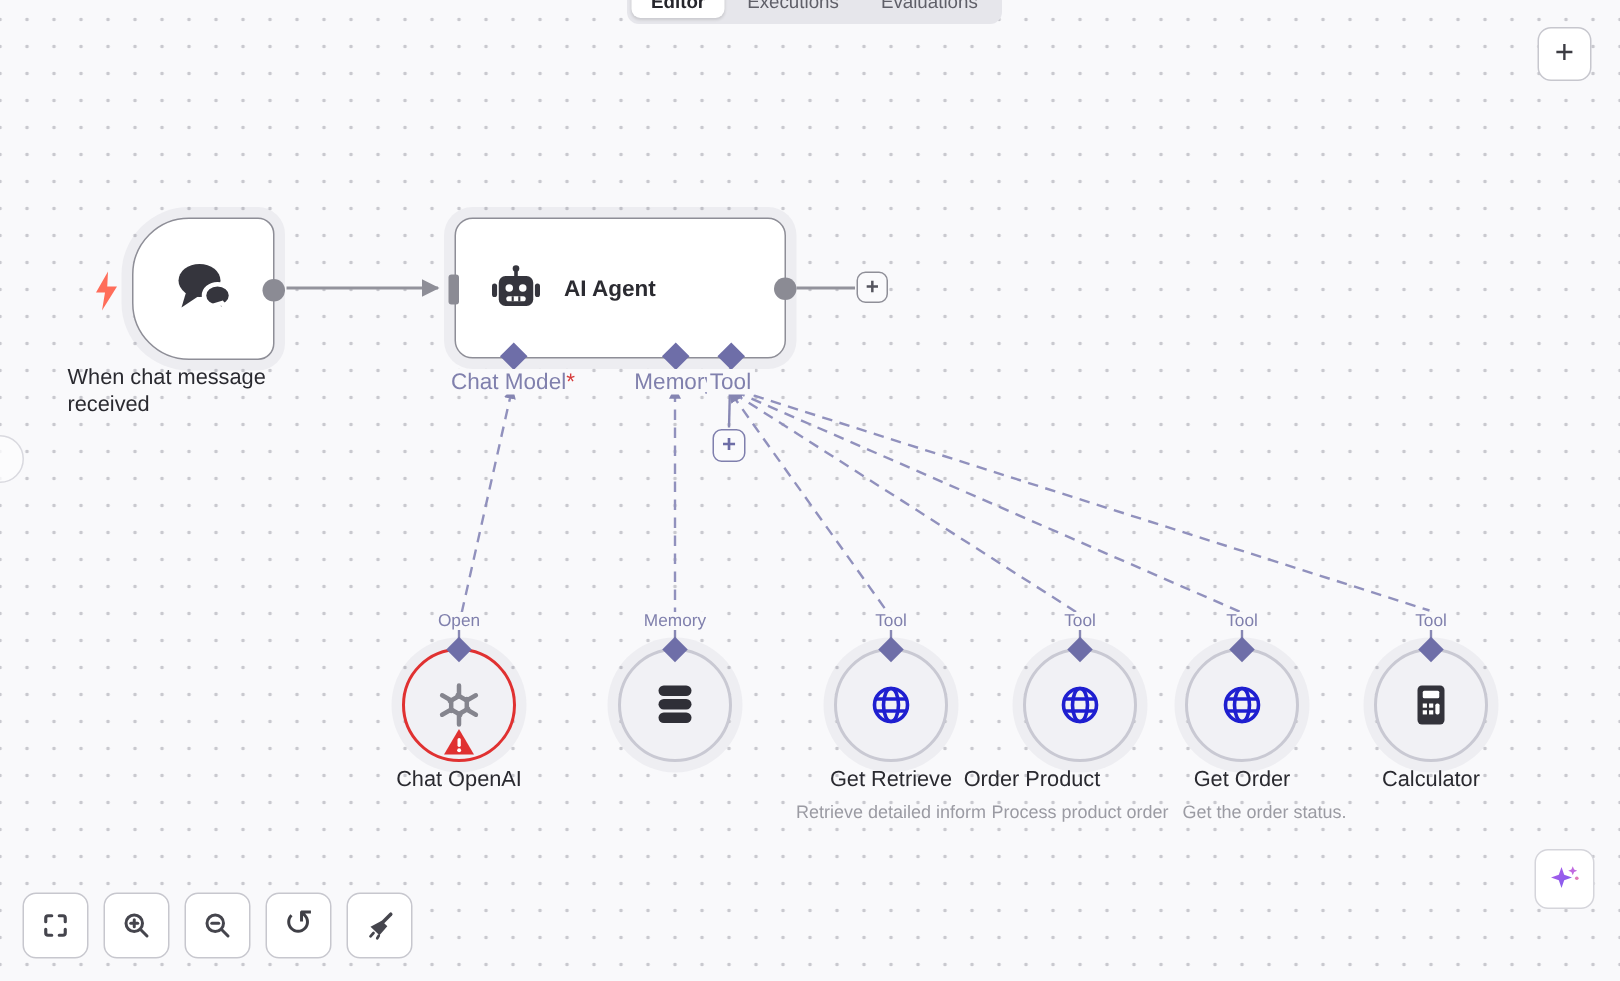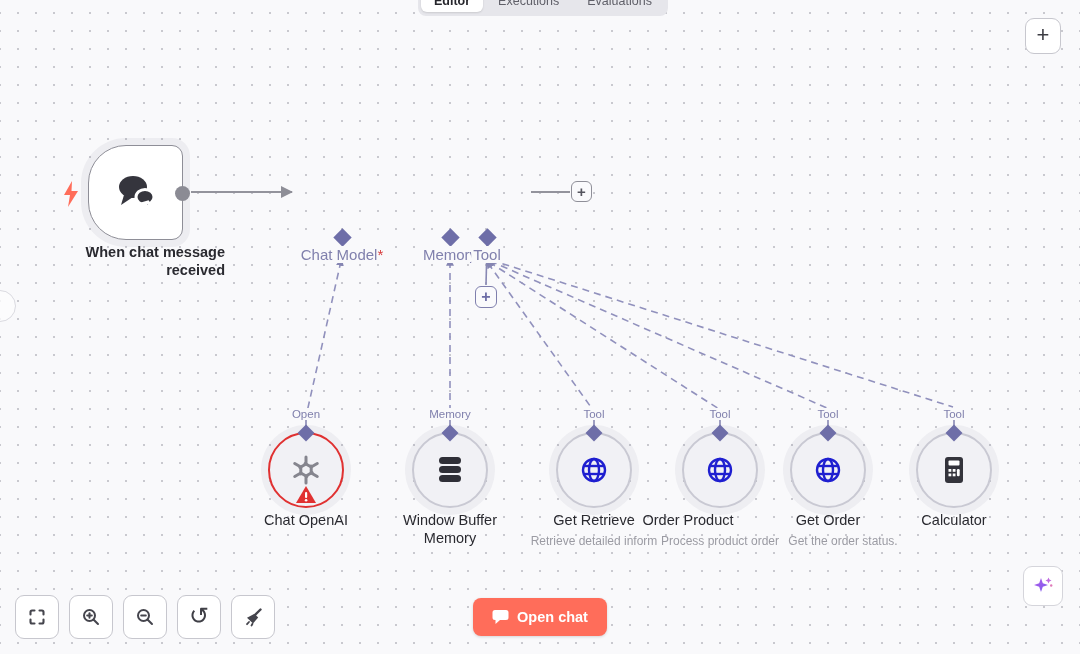--- a/index.html
+++ b/index.html
@@ -28,21 +28,21 @@
   .node{position:absolute;background:#fff;border:1.8px solid #8e8e97;box-sizing:border-box;
     box-shadow:0 0 0 7px rgba(100,100,125,0.08)}
   .trigger-node{left:88px;top:145px;width:95px;height:95px;border-radius:38px 11px 11px 38px;
     display:flex;align-items:center;justify-content:center}
   .agent-node{left:303px;top:145px;width:221px;height:94px;border-radius:12px;
     display:flex;align-items:center;padding-left:22px;gap:14px}
   .agent-title{font-size:15px;font-weight:600;color:#2b2b31}
   .out-dot{position:absolute;width:15px;height:15px;border-radius:50%;background:#8b8b94}
   .in-bar{position:absolute;left:-5px;top:37px;width:7px;height:20px;border-radius:2px;background:#8b8b94}
 
-  .node-label{position:absolute;font-size:14.5px;font-weight:700;color:#2a2a30;text-align:right;line-height:18px}
+  .node-label{position:absolute;font-size:14.5px;font-weight:400;color:#2a2a30;text-align:left;line-height:18px}
   .trigger-label{left:45px;top:243px;width:180px}
 
   .diamond{position:absolute;width:13px;height:13px;background:#6e6ea8;transform:rotate(45deg)}
   .conn-label{position:absolute;transform:translateX(-50%);font-size:15px;color:#8080ad;
     background:#f9f9fb;padding:0 2px;white-space:nowrap}
   .req{color:#d63a3a}
   .mini-plus{position:absolute;box-sizing:border-box;border-radius:6px;background:#fafafc;
     display:flex;align-items:center;justify-content:center;cursor:pointer;line-height:1}
   .agent-out-plus{left:571px;top:181px;width:21px;height:21px;border:1.6px solid #8f8f98;color:#55555e;font-size:15px;font-weight:600}
   .tool-plus{left:475px;top:286px;width:22px;height:22px;border:1.6px solid #7f7fad;color:#6d6da6;font-size:16px;font-weight:600}
@@ -127,20 +127,37 @@
       <polygon points="12,23 9,33 21,25" fill="#35353d"></polygon>
       <g stroke="#fff" stroke-width="3">
         <ellipse cx="33" cy="25" rx="9" ry="7.5" fill="#35353d"></ellipse>
         <polygon points="36,30 41,37 31,31.5" fill="#35353d"></polygon>
       </g>
     </svg>
     <div class="out-dot" style="right:-8px;top:40px"></div>
   </div>
   <div class="node-label trigger-label">When chat message received</div>
 
+  <div class="node agent-node">
+    <div class="in-bar"></div>
+    <svg width="36" height="32" viewBox="0 0 36 32">
+      <line x1="18" y1="3" x2="18" y2="8" stroke="#35353d" stroke-width="2.4"></line>
+      <circle cx="18" cy="3" r="2.2" fill="#35353d"></circle>
+      <rect x="2" y="13" width="3.4" height="9" rx="1.7" fill="#35353d"></rect>
+      <rect x="30.6" y="13" width="3.4" height="9" rx="1.7" fill="#35353d"></rect>
+      <rect x="6.5" y="8" width="23" height="20" rx="4.5" fill="#35353d"></rect>
+      <circle cx="13.5" cy="16" r="2.5" fill="#fff"></circle>
+      <circle cx="22.5" cy="16" r="2.5" fill="#fff"></circle>
+      <rect x="11.5" y="21.5" width="13" height="3.4" rx="1.7" fill="#fff"></rect>
+      <line x1="15.8" y1="21.5" x2="15.8" y2="24.9" stroke="#35353d" stroke-width="1.4"></line>
+      <line x1="20.2" y1="21.5" x2="20.2" y2="24.9" stroke="#35353d" stroke-width="1.4"></line>
+    </svg>
+    <span class="agent-title">AI Agent</span>
+    <div class="out-dot" style="right:-8px;top:39px"></div>
+  </div>
   <div class="mini-plus agent-out-plus">+</div>
 
   <div class="diamond" style="left:336px;top:231px"></div>
   <div class="diamond" style="left:444px;top:231px"></div>
   <div class="diamond" style="left:481px;top:231px"></div>
   <div class="conn-label" style="left:342px;top:246px"><span>Chat Model</span><span class="req">*</span></div>
   <div class="conn-label" style="left:450px;top:246px"><span>Memory</span></div>
   <div class="conn-label" style="left:487px;top:246px"><span>Tool</span></div>
   <div class="mini-plus tool-plus">+</div>
 
@@ -218,21 +235,20 @@
   </div>
 
   <div class="diamond" style="left:300px;top:427px;width:12px;height:12px"></div>
   <div class="diamond" style="left:444px;top:427px;width:12px;height:12px"></div>
   <div class="diamond" style="left:588px;top:427px;width:12px;height:12px"></div>
   <div class="diamond" style="left:714px;top:427px;width:12px;height:12px"></div>
   <div class="diamond" style="left:822px;top:427px;width:12px;height:12px"></div>
   <div class="diamond" style="left:948px;top:427px;width:12px;height:12px"></div>
 
   <div class="subnode-label" style="left:306px">Chat OpenAI</div>
-  <div class="subnode-label wrap" style="left:450px">Window Buffer Memory</div>
   <div class="subnode-label" style="left:594px">Get Retrieve</div>
   <div class="subnode-label" style="left:688px">Order Product</div>
   <div class="subnode-label" style="left:828px">Get Order</div>
   <div class="subnode-label" style="left:954px">Calculator</div>
   <div class="subnode-sub" style="left:594px">Retrieve detailed inform</div>
   <div class="subnode-sub" style="left:720px">Process product order</div>
   <div class="subnode-sub" style="left:843px">Get the order status.</div>
 
   <div class="sqbtn toolbar-btn" style="left:15px">
     <svg width="22" height="22" viewBox="0 0 22 22">
@@ -268,26 +284,20 @@
   </div>
   <div class="sqbtn toolbar-btn" style="left:231px">
     <svg width="22" height="22" viewBox="0 0 22 22">
       <line x1="18.5" y1="3.5" x2="12.5" y2="9.5" stroke="#45454d" stroke-width="2.4" stroke-linecap="round"></line>
       <polygon points="12.5,7.8 16.2,11.5 11,17.5 5,11.8" fill="#45454d"></polygon>
       <line x1="7" y1="16" x2="5" y2="18.2" stroke="#45454d" stroke-width="1.8" stroke-linecap="round"></line>
       <line x1="10.5" y1="17.8" x2="9.5" y2="19.5" stroke="#45454d" stroke-width="1.8" stroke-linecap="round"></line>
     </svg>
   </div>
 
-  <div class="open-chat">
-    <svg width="17" height="16" viewBox="0 0 17 16">
-      <path d="M3 1 h11 a2.5 2.5 0 0 1 2.5 2.5 v5 a2.5 2.5 0 0 1 -2.5 2.5 H8 l-4.5 4 v-4 H3 A2.5 2.5 0 0 1 0.5 8.5 v-5 A2.5 2.5 0 0 1 3 1 z" fill="#fff"></path>
-    </svg>
-    <span>Open chat</span>
-  </div>
 
   <div class="sqbtn" style="left:1023px;top:566px;width:40px;height:40px;border-color:#d5d5db">
     <svg width="24" height="24" viewBox="0 0 24 24">
       <defs>
         <linearGradient id="sparkGrad" x1="0" y1="0" x2="1" y2="1">
           <stop offset="0" stop-color="#b05ce8"></stop>
           <stop offset="1" stop-color="#7a5cf0"></stop>
         </linearGradient>
       </defs>
       <path d="M10 4 L11.8 9.2 L17 11 L11.8 12.8 L10 18 L8.2 12.8 L3 11 L8.2 9.2 Z" fill="url(#sparkGrad)"></path>

